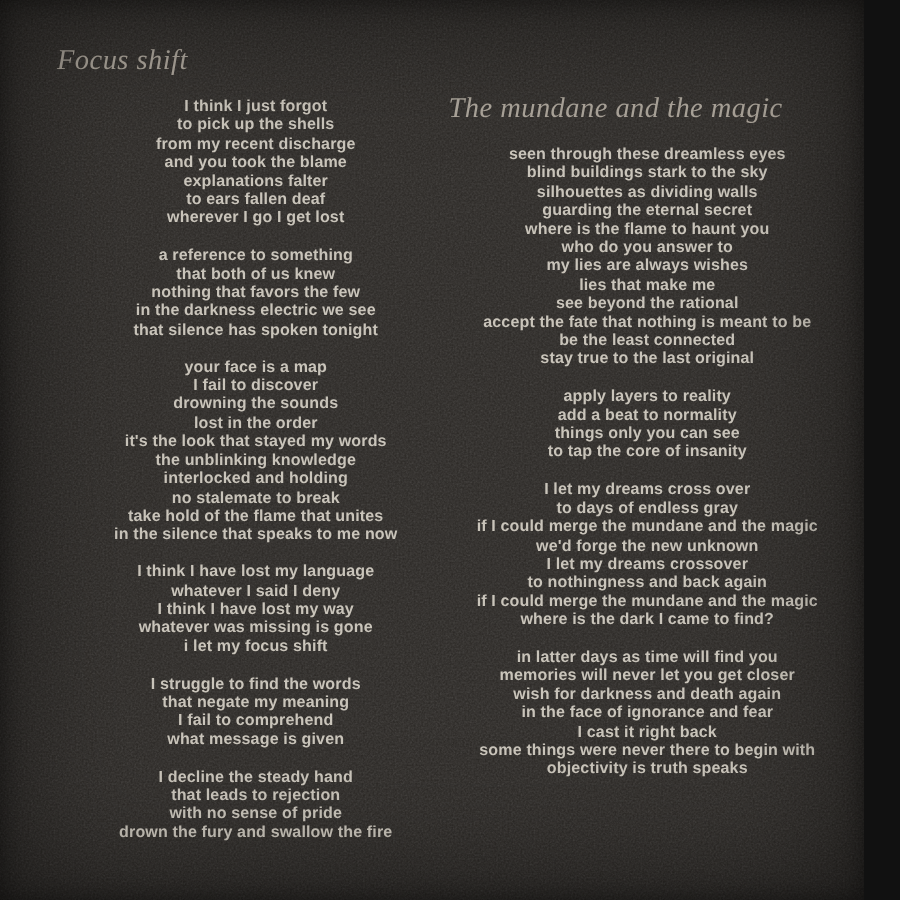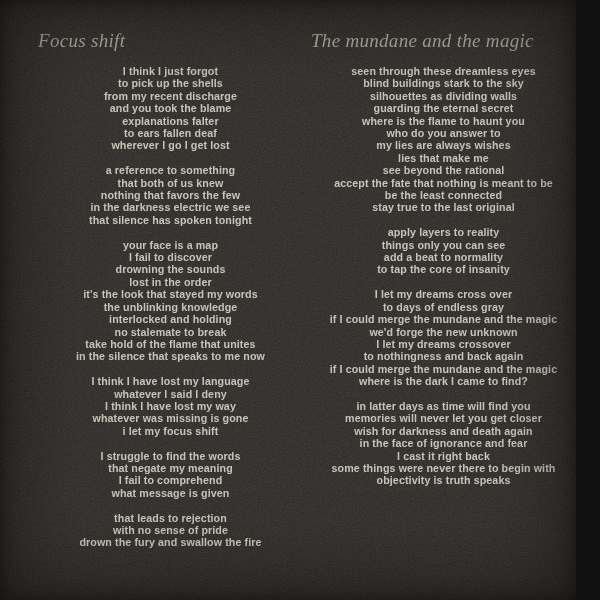--- a/index.html
+++ b/index.html
@@ -20,21 +20,21 @@
     position:absolute;inset:0;
     box-shadow:inset 0 0 90px rgba(0,0,0,.55), inset 0 0 18px rgba(0,0,0,.45);
     pointer-events:none;
   }
   .col{
     position:absolute;
     top:30px;
     width:265px;
   }
   #col-left{left:38px;}
-  #col-right{left:311px;}
+  #col-right{left:299px;margin-top:32px;}
   .song-title{
     margin:0 0 13px 0;
     font-family:"Liberation Serif", serif;
     font-style:italic;
     font-weight:normal;
     font-size:19px;
     line-height:22px;
     letter-spacing:.3px;
     color:var(--title,#aba49a);
   }
@@ -100,20 +100,21 @@
           <div class="line">whatever was missing is gone</div>
           <div class="line">i let my focus shift</div>
         </div>
         <div class="stanza">
           <div class="line">I struggle to find the words</div>
           <div class="line">that negate my meaning</div>
           <div class="line">I fail to comprehend</div>
           <div class="line">what message is given</div>
         </div>
         <div class="stanza">
+          <div class="line">I decline the steady hand</div>
           <div class="line">that leads to rejection</div>
           <div class="line">with no sense of pride</div>
           <div class="line">drown the fury and swallow the fire</div>
         </div>
       </div>
   </div>
 
   <div class="col" id="col-right">
     <h2 class="song-title">The mundane and the magic</h2>
     <div class="stanzas">
@@ -126,22 +127,22 @@
           <div class="line">who do you answer to</div>
           <div class="line">my lies are always wishes</div>
           <div class="line">lies that make me</div>
           <div class="line">see beyond the rational</div>
           <div class="line">accept the fate that nothing is meant to be</div>
           <div class="line">be the least connected</div>
           <div class="line">stay true to the last original</div>
         </div>
         <div class="stanza">
           <div class="line">apply layers to reality</div>
+          <div class="line">add a beat to normality</div>
           <div class="line">things only you can see</div>
-          <div class="line">add a beat to normality</div>
           <div class="line">to tap the core of insanity</div>
         </div>
         <div class="stanza">
           <div class="line">I let my dreams cross over</div>
           <div class="line">to days of endless gray</div>
           <div class="line">if I could merge the mundane and the magic</div>
           <div class="line">we'd forge the new unknown</div>
           <div class="line">I let my dreams crossover</div>
           <div class="line">to nothingness and back again</div>
           <div class="line">if I could merge the mundane and the magic</div>

